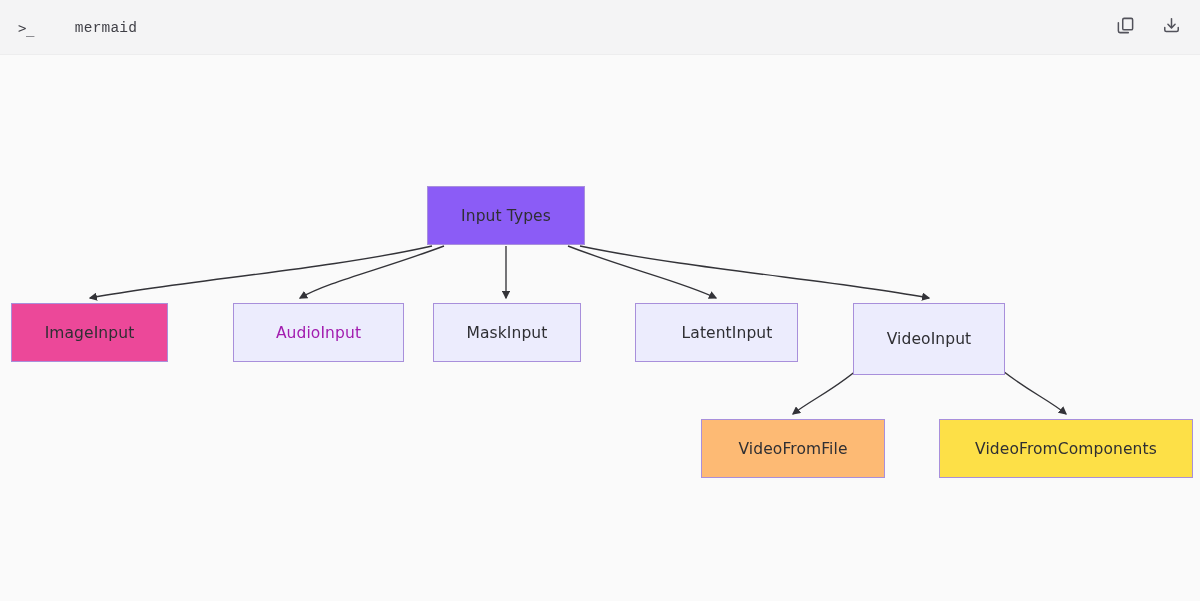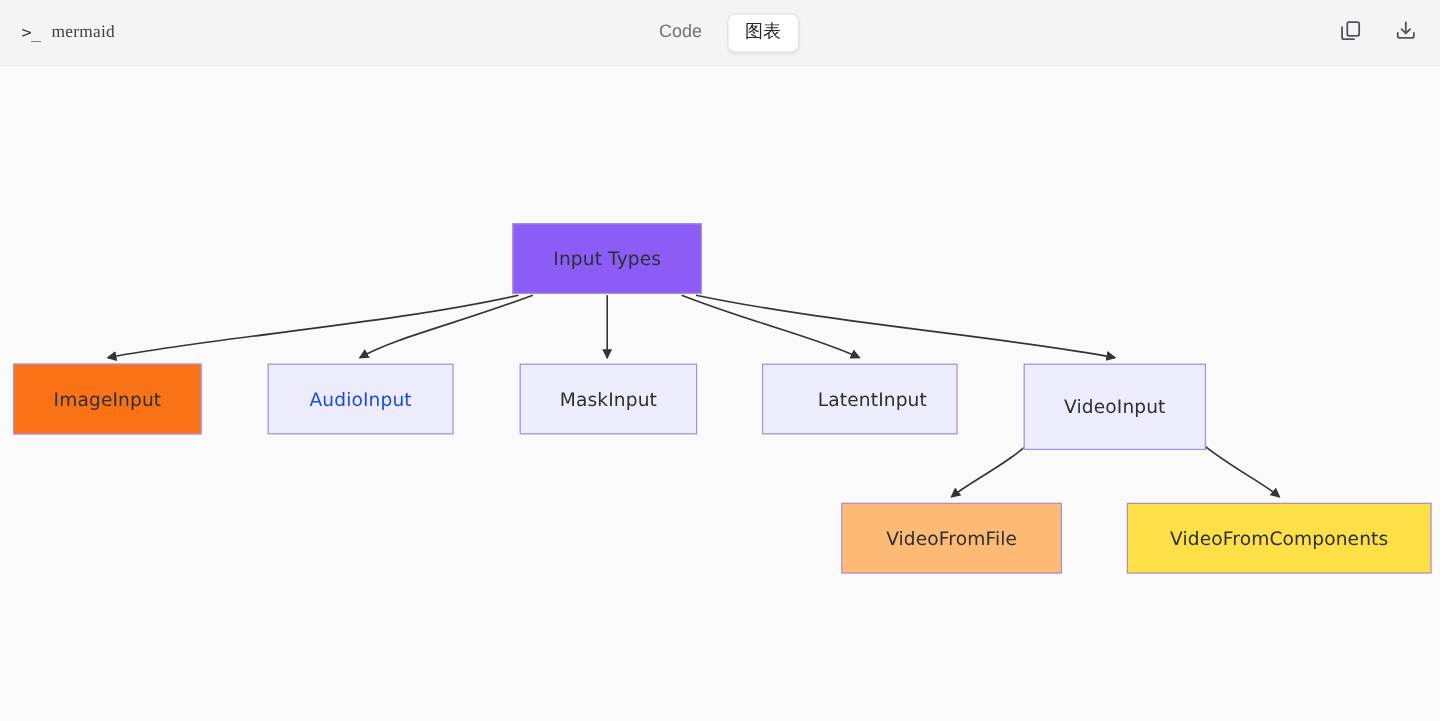--- a/index.html
+++ b/index.html
@@ -32,24 +32,25 @@
     display: flex; align-items: center; gap: 9px;
   }
   #brand .prompt {
     font-family: "DejaVu Sans Mono", "Liberation Mono", monospace;
     font-size: 14px;
     color: #3f3f46;
     letter-spacing: -0.5px;
     line-height: 1;
   }
   #brand .brand-name {
-    font-family: Liberation Serif, serif;
+    font-family: Liberation Mono, monospace;
     font-size: 14.5px;
     color: #3f3f46;
     letter-spacing: 0.2px;
+    margin-left: 32px;
   }
 
   #tabs {
     position: absolute;
     left: 50%; top: 0;
     transform: translateX(-50%);
     height: 55px;
     display: flex; align-items: center; gap: 6px;
   }
   .tab {
@@ -117,24 +118,20 @@
 
 <div id="app">
 
   <div id="header">
 
     <div id="brand">
       <span class="prompt">&gt;_</span>
       <span class="brand-name">mermaid</span>
     </div>
 
-    <div id="tabs">
-      <div class="tab">Code</div>
-      <div class="tab active">图表</div>
-    </div>
 
     <div id="header-actions">
       <div class="icon-btn">
         <span>
           <svg width="19" height="19" viewBox="0 0 24 24" fill="none" stroke="#52525b" stroke-width="1.9" stroke-linecap="round" stroke-linejoin="round">
             <rect x="8.5" y="3" width="12.5" height="14.5" rx="1.8"></rect>
             <path d="M15.5 21H5a2 2 0 0 1-2-2V8.5"></path>
           </svg>
         </span>
       </div>
@@ -164,24 +161,24 @@
           <path d="M 568,191 C 630,215 680,226 716,243" marker-end="url(#arrow)"></path>
           <path d="M 580,191 C 690,214 840,226 929,243" marker-end="url(#arrow)"></path>
           <path d="M 866,307 C 840,332 812,344 793,359" marker-end="url(#arrow)"></path>
           <path d="M 992,307 C 1020,332 1048,344 1066,359" marker-end="url(#arrow)"></path>
         </g>
     </svg>
     <div id="node-layer">
         <div class="node-box" style="left: 427px; top: 131px; width: 158px; height: 59px; background: #8b5cf6; border-color: rgb(168, 143, 219); color: rgb(47, 47, 51);">
           <span>Input Types</span>
         </div>
-        <div class="node-box" style="left: 11px; top: 248px; width: 157px; height: 59px; background: #f97316; border-color: rgb(168, 143, 219); color: rgb(47, 47, 51);">
+        <div class="node-box" style="left: 11px; top: 248px; width: 157px; height: 59px; background: #ec4899; border-color: rgb(168, 143, 219); color: rgb(47, 47, 51);">
           <span>ImageInput</span>
         </div>
-        <div class="node-box" style="left: 223px; top: 248px; width: 155px; height: 59px; background: rgb(236, 236, 253); border-color: rgb(168, 143, 219); color: #1d4ed8;">
+        <div class="node-box" style="left: 233px; top: 248px; width: 171px; height: 59px; background: rgb(236, 236, 253); border-color: rgb(168, 143, 219); color: #a21caf;">
           <span>AudioInput</span>
         </div>
         <div class="node-box" style="left: 433px; top: 248px; width: 148px; height: 59px; background: rgb(236, 236, 253); border-color: rgb(168, 143, 219); color: rgb(47, 47, 51);">
           <span>MaskInput</span>
         </div>
         <div class="node-box" style="left: 635px; top: 248px; width: 163px; height: 59px; background: rgb(236, 236, 253); border-color: rgb(168, 143, 219); color: rgb(47, 47, 51); padding-left: 21px;">
           <span>LatentInput</span>
         </div>
         <div class="node-box" style="left: 853px; top: 248px; width: 152px; height: 72px; background: rgb(236, 236, 253); border-color: rgb(168, 143, 219); color: rgb(47, 47, 51);">
           <span>VideoInput</span>

